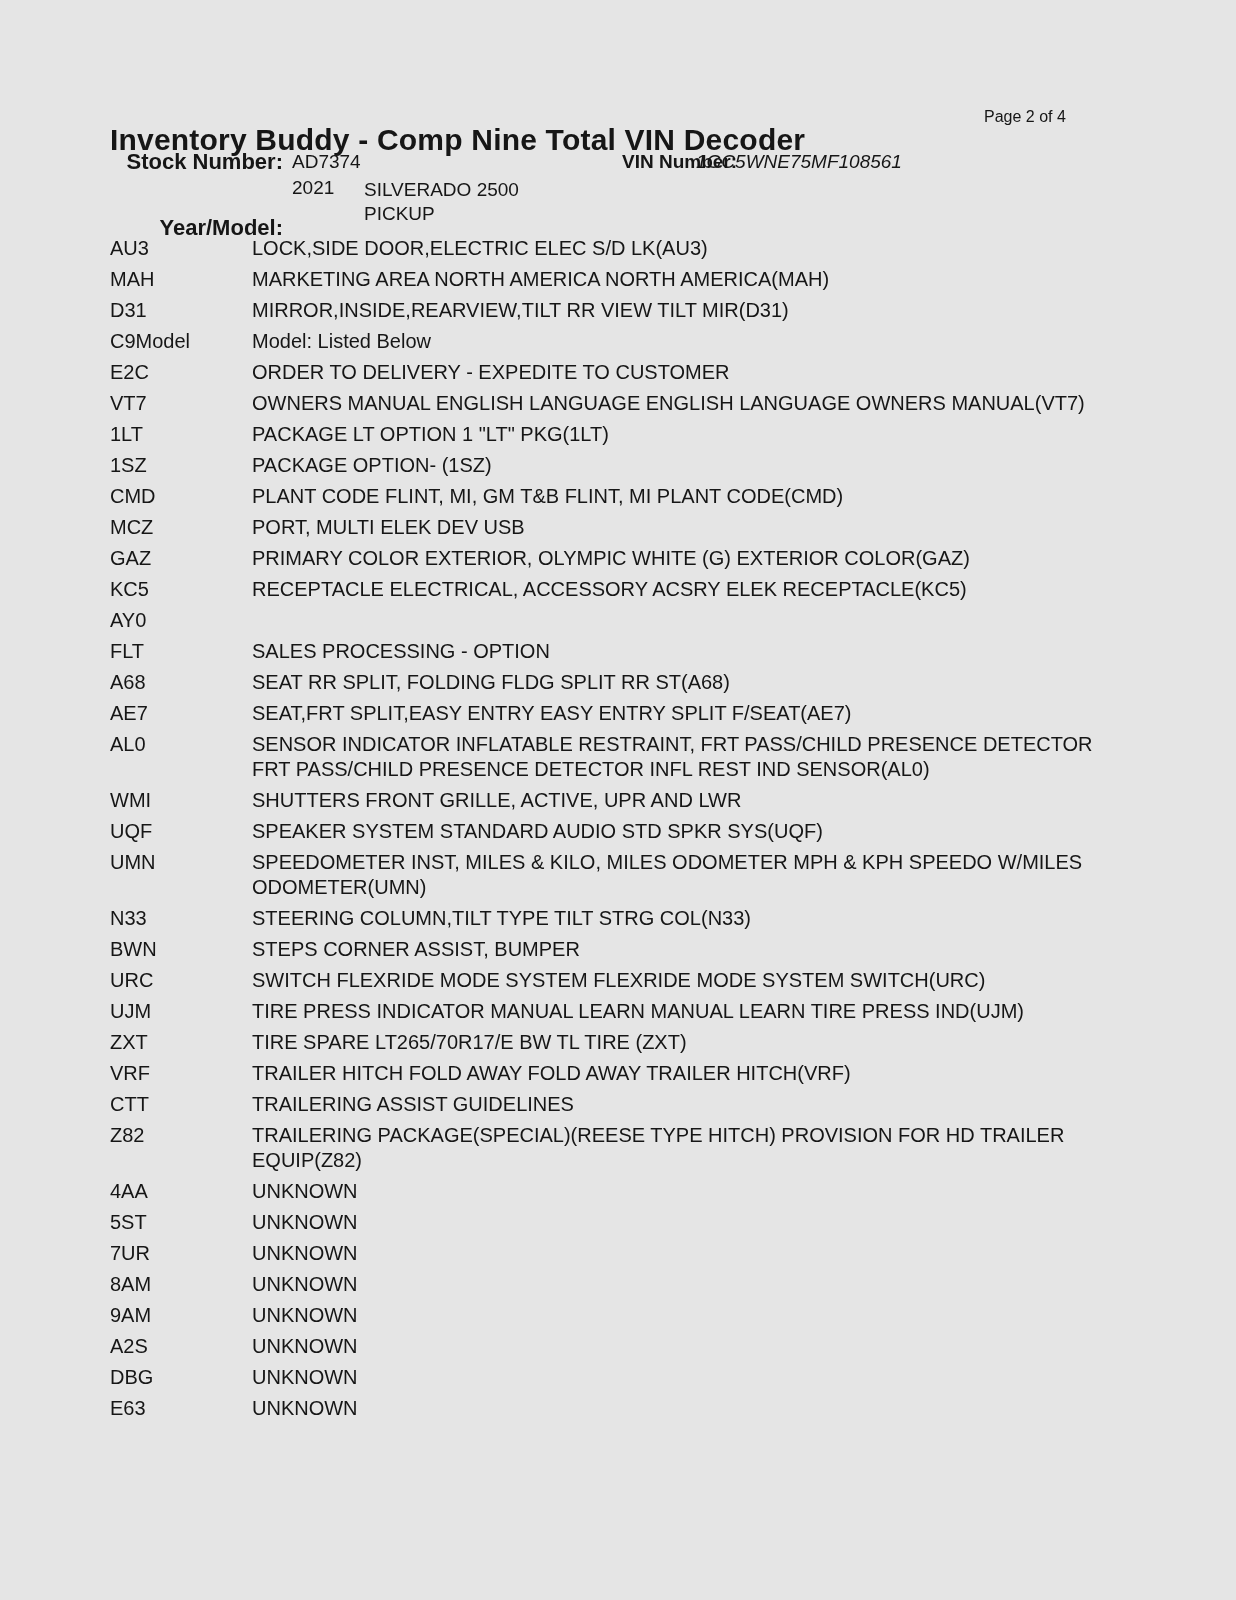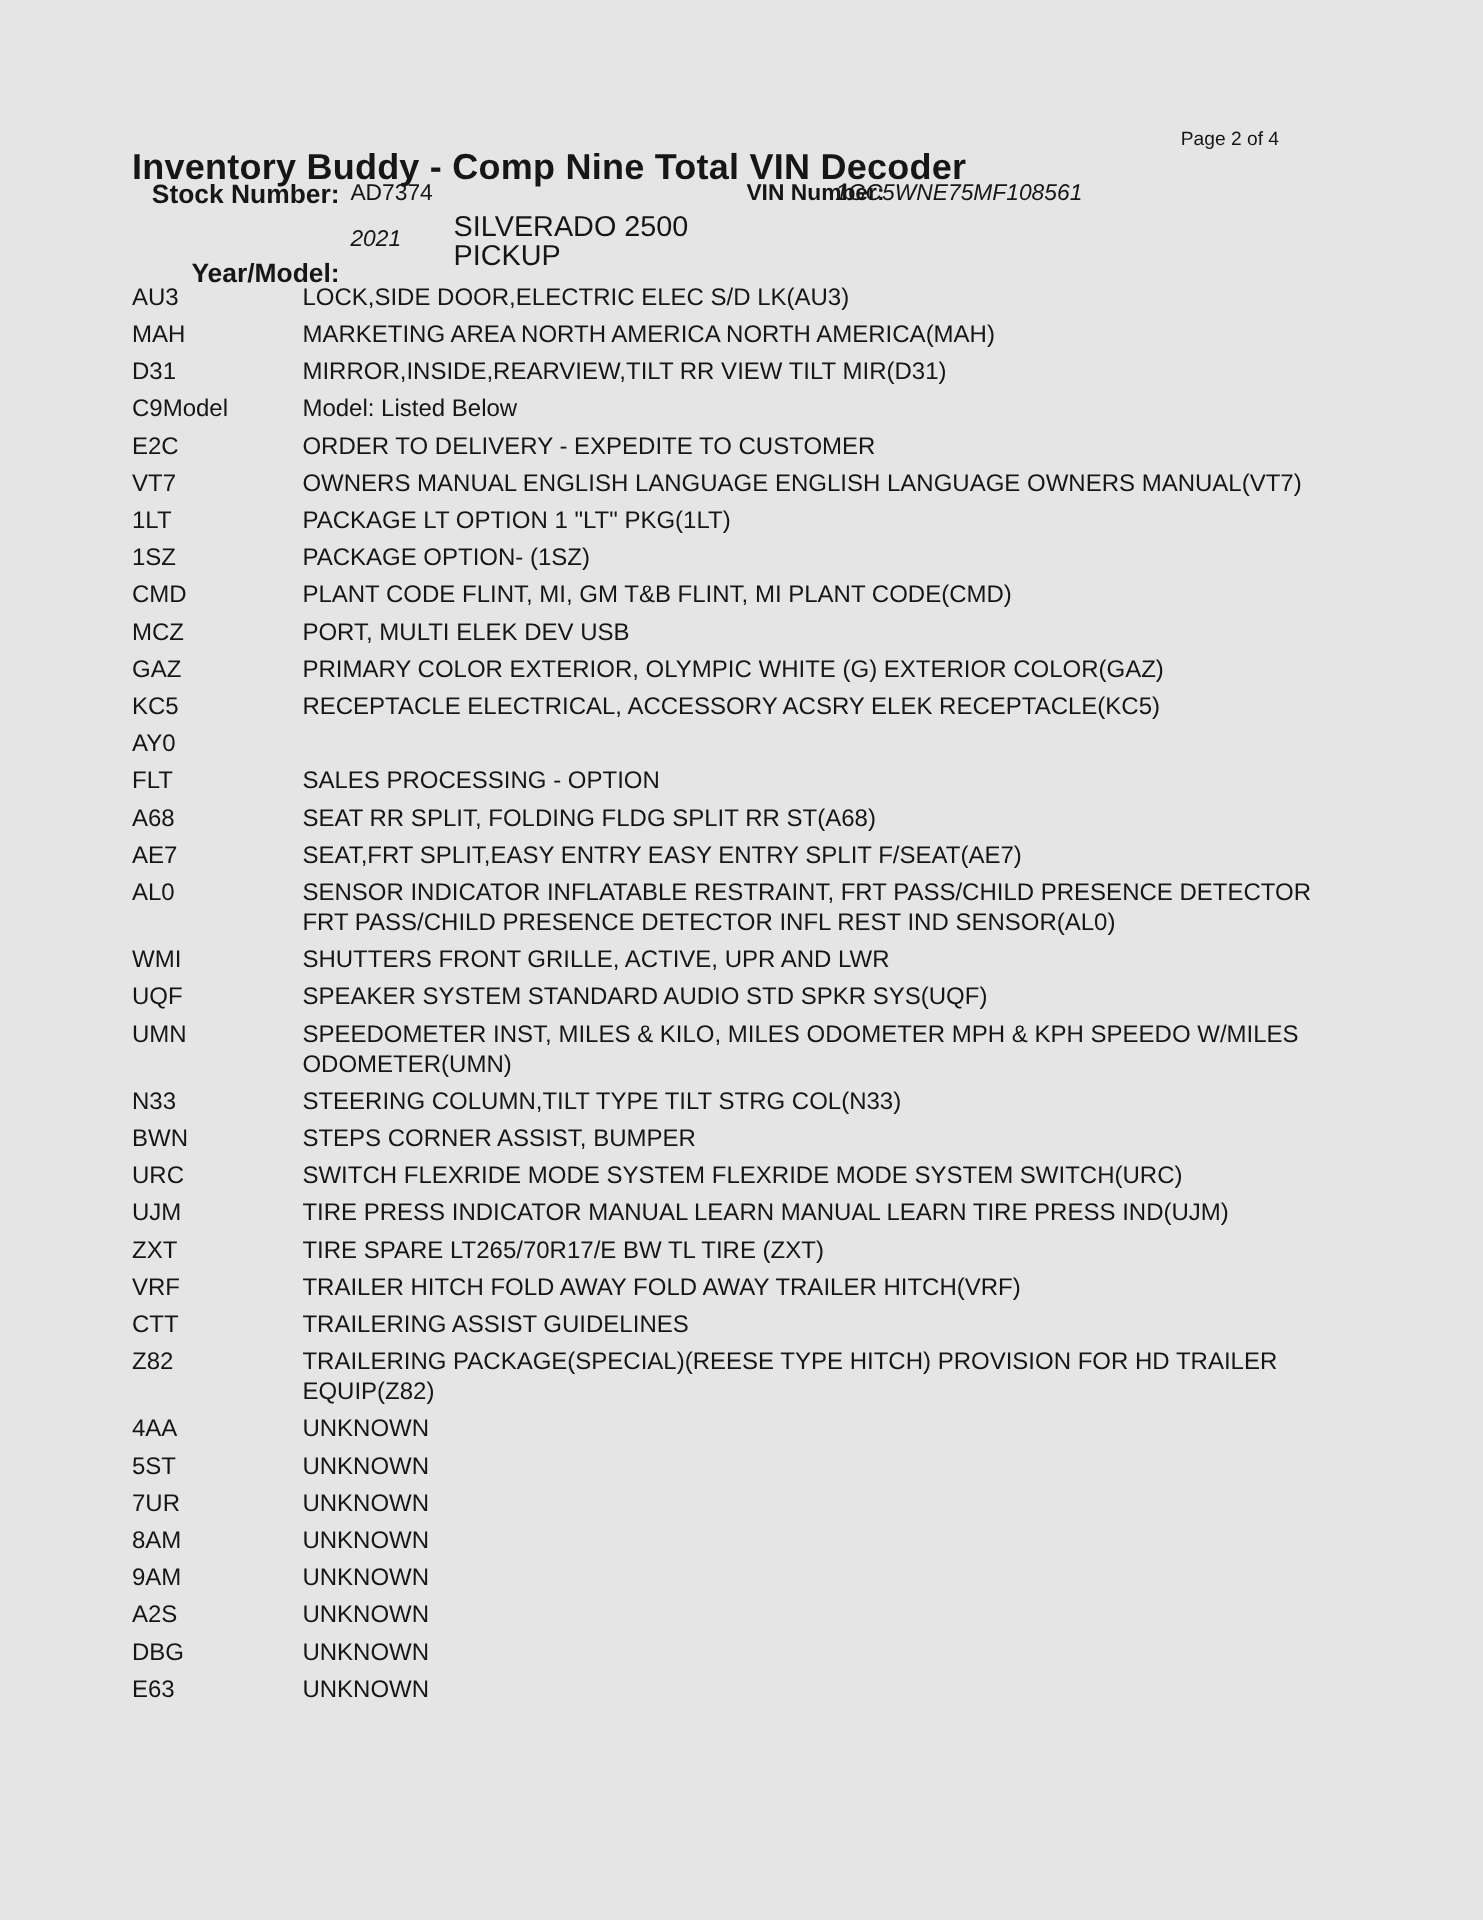--- a/index.html
+++ b/index.html
@@ -49,26 +49,26 @@
     position: absolute;
     font-size: 19px;
     line-height: 24px;
     white-space: nowrap;
   }
   .stock-label { top: 150px; }
   .stock-value { left: 292px; top: 150px; }
   .vin-label   { position: absolute; left: 622px; top: 150px; font-size: 19px; font-weight: 700; line-height: 24px; white-space: nowrap; }
   .vin-value   { left: 696px; top: 150px; font-style: italic; }
   .ym-label    { top: 178px; margin-top: 38px; }
-  .ym-value    { left: 292px; top: 188px; font-style: italic; }
+  .ym-value    { left: 292px; top: 176px; }
   .model-block {
     position: absolute;
-    left: 378px;
+    left: 364px;
     top: 178px;
-    font-size: 24px;
+    font-size: 19px;
     line-height: 24px;
   }
   .options {
     position: absolute;
     left: 110px;
     top: 236px;
     width: 1017px;
   }
   .row {
     display: flex;

